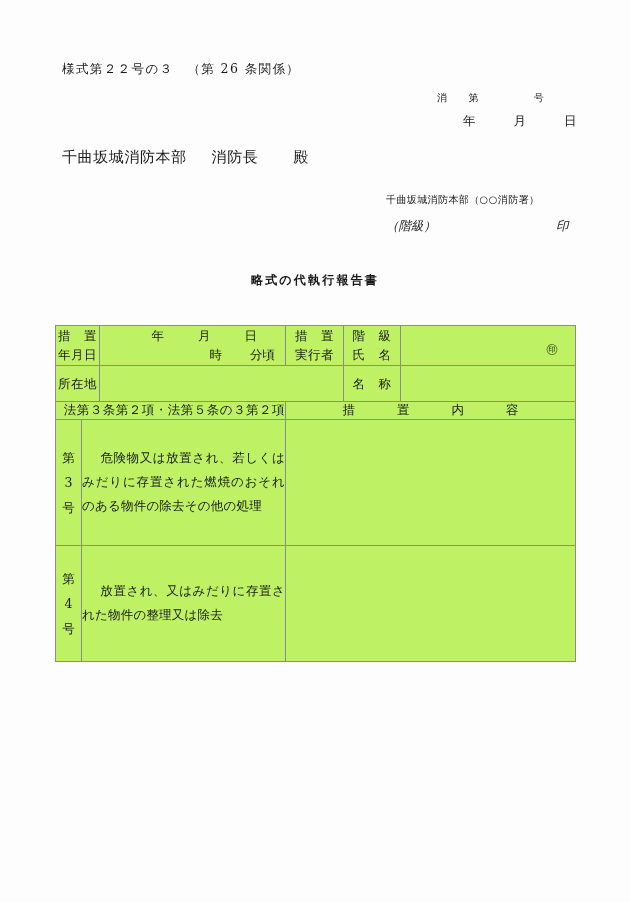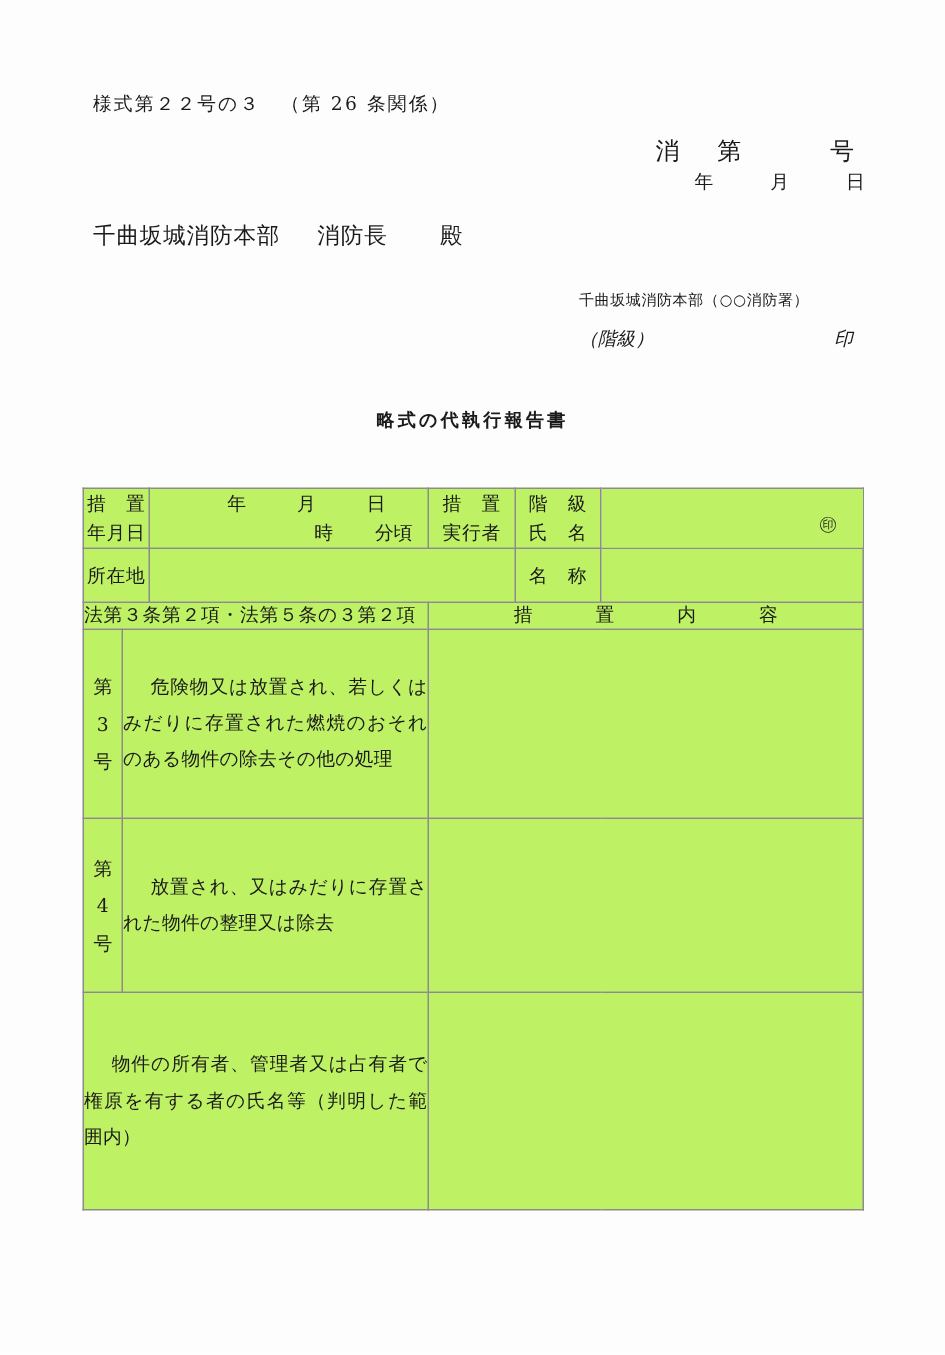--- a/index.html
+++ b/index.html
@@ -25,21 +25,21 @@
     left: 62px;
     top: 61px;
     font-size: 12.5px;
     letter-spacing: 1.4px;
     white-space: nowrap;
   }
   .doc-number {
     position: absolute;
     left: 437px;
     top: 91px;
-    font-size: 16px;
+    font-size: 10px;
     white-space: nowrap;
     letter-spacing: 1px;
   }
   .doc-number .gap-lg { display: inline-block; width: 46px; }
   .doc-number .gap-sm { display: inline-block; width: 12px; }
 
   .doc-date {
     position: absolute;
     left: 463px;
     top: 113px;
@@ -128,21 +128,21 @@
     position: relative;
   }
   .seal-mark {
     position: absolute;
     right: 17px;
     bottom: 7px;
     font-size: 12px;
   }
 
   .sec-head {
-    text-align: left;
+    text-align: right;
     letter-spacing: 0.5px;
     padding: 7px 0;
   }
   .sec-head-wide {
     text-align: center;
     padding: 7px 0;
   }
   .sec-head-wide .spread4 {
     display: inline-block;
     letter-spacing: 42px;
@@ -279,22 +279,16 @@
           <div>第</div>
           <div>4</div>
           <div>号</div>
         </td>
         <td class="body-text" colspan="2">
           <span class="indent"></span><span>放置され、又はみだりに存置された物件の整理又は除去</span>
         </td>
         <td class="blank-cell" colspan="3"></td>
       </tr>
 
-      <tr style="height:145px">
-        <td class="body-text" colspan="3">
-          <span class="indent"></span><span>物件の所有者、管理者又は占有者で権原を有する者の氏名等（判明した範囲内）</span>
-        </td>
-        <td class="blank-cell" colspan="3"></td>
-      </tr>
     </tbody>
   </table>
 
 </div>
 
 </body></html>

